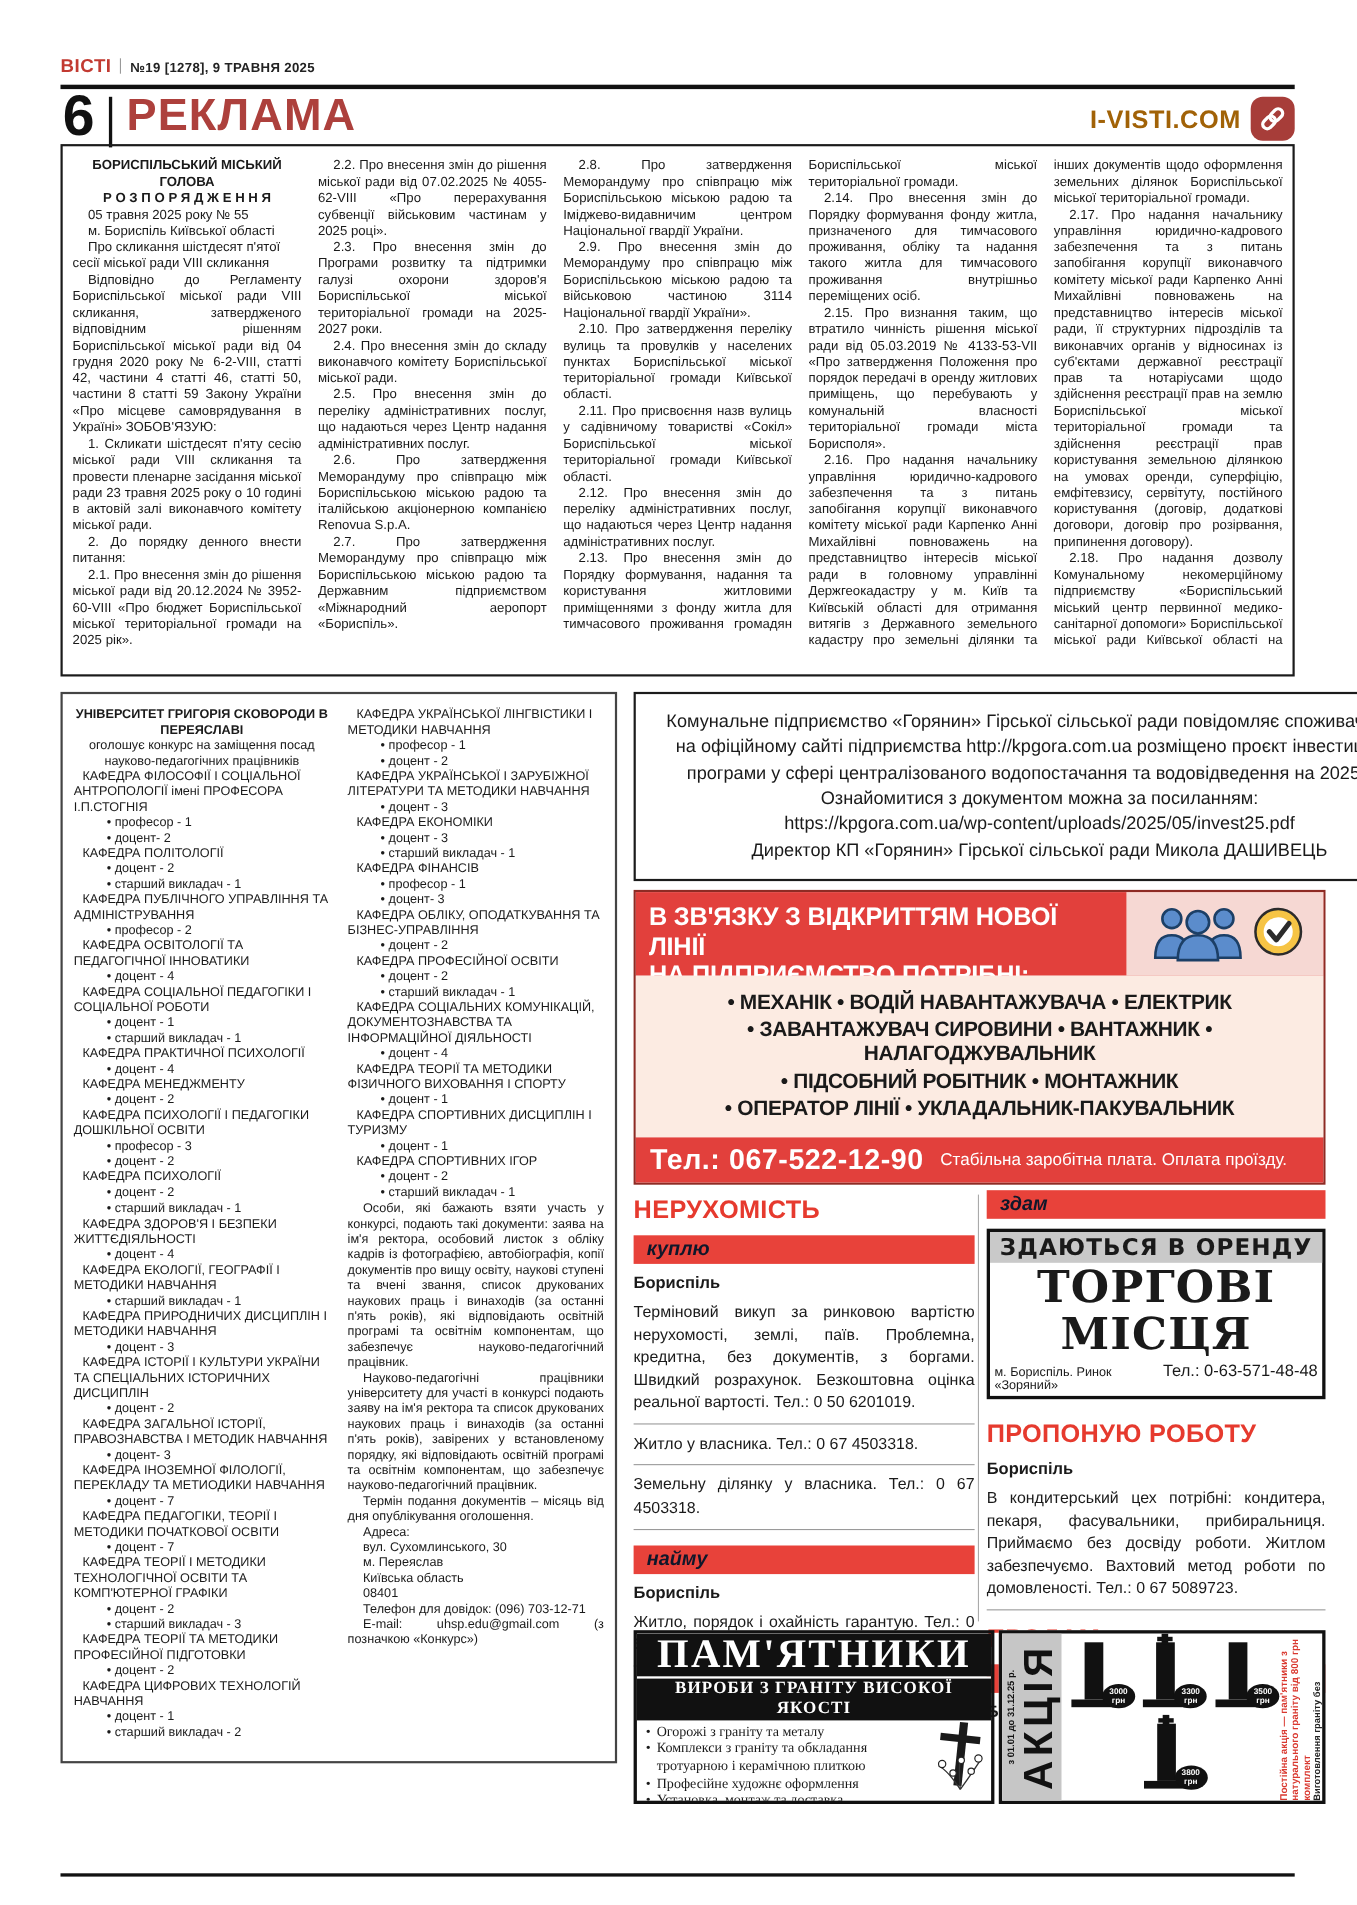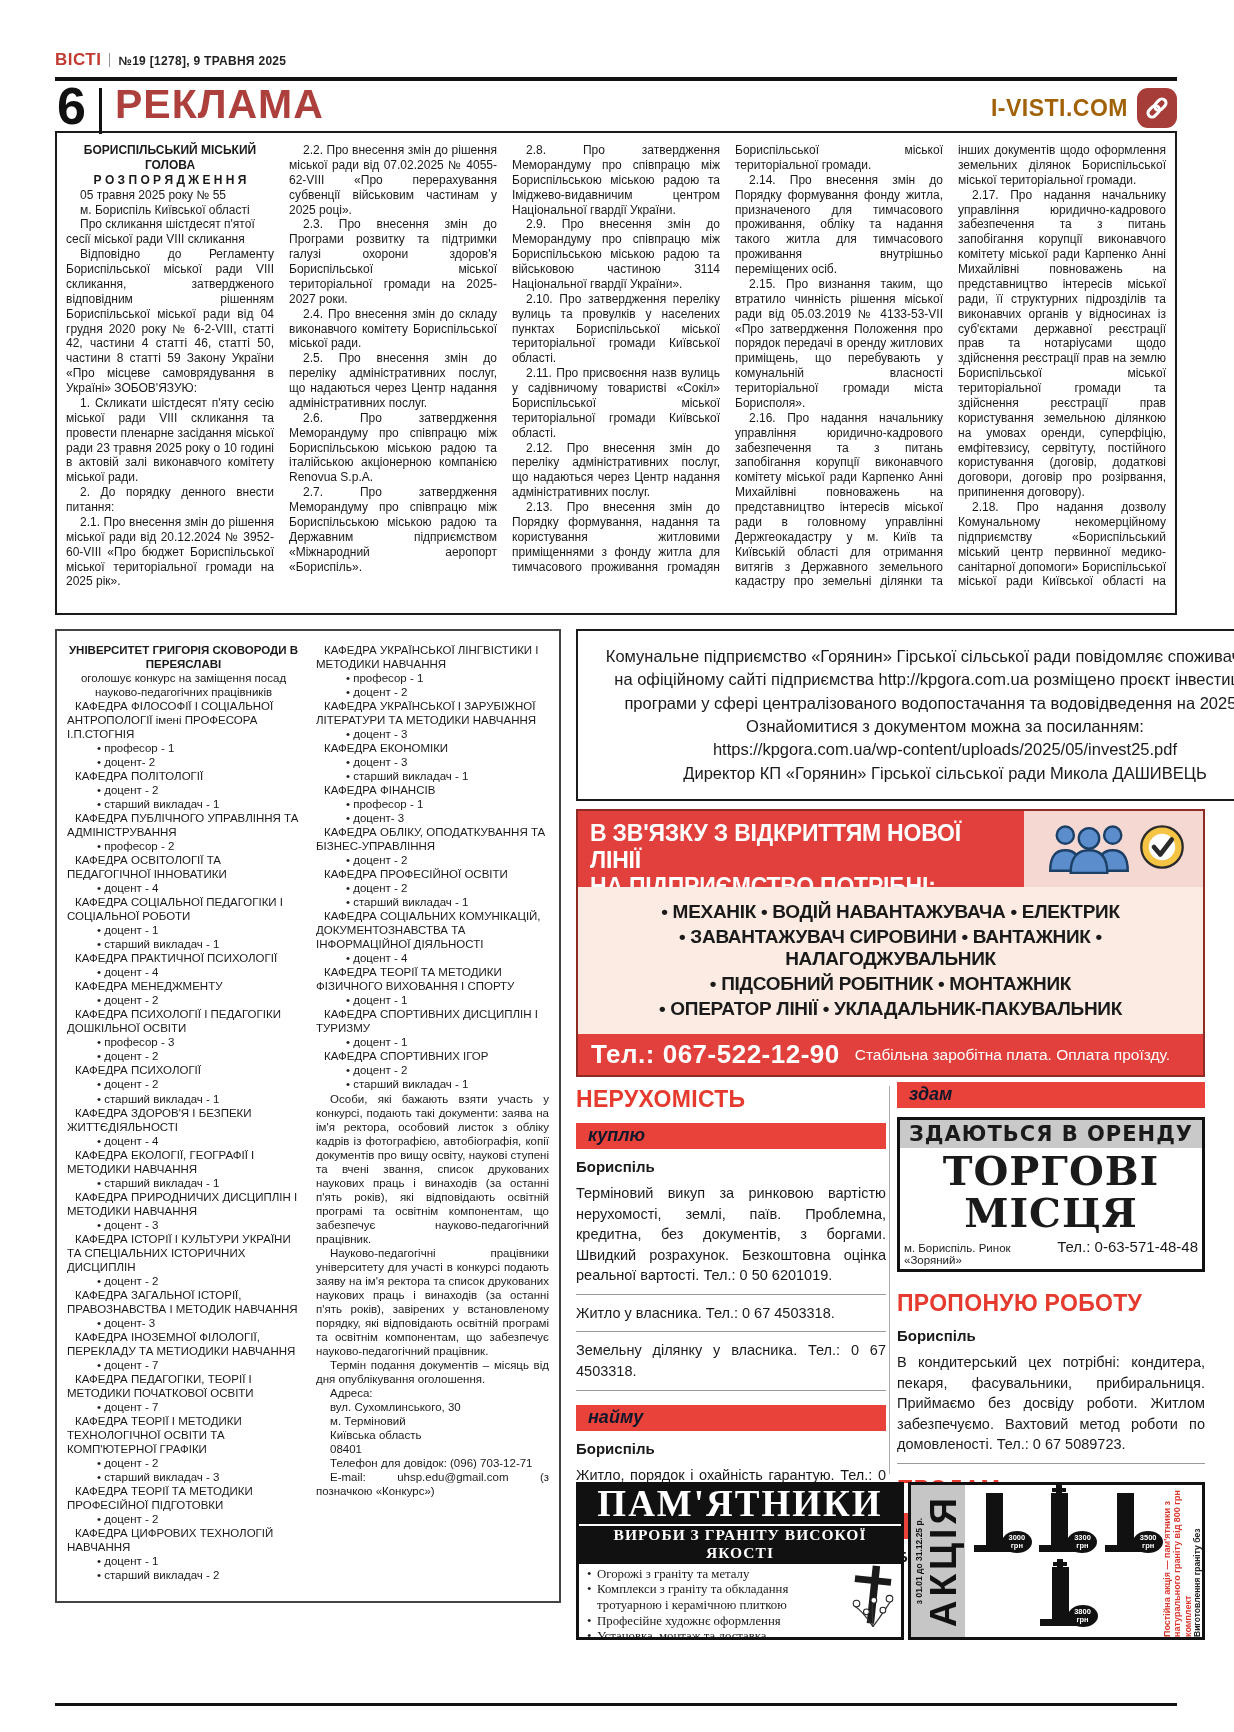--- a/index.html
+++ b/index.html
@@ -231,21 +231,21 @@
       <div class="">КАФЕДРА СПОРТИВНИХ ДИСЦИПЛІН І ТУРИЗМУ</div>
       <div class="pos">• доцент - 1</div>
       <div class="">КАФЕДРА СПОРТИВНИХ ІГОР</div>
       <div class="pos">• доцент - 2</div>
       <div class="pos">• старший викладач - 1</div>
       <div class="ind">Особи, які бажають взяти участь у конкурсі, подають такі документи: заява на ім'я ректора, особовий листок з обліку кадрів із фотографією, автобіографія, копії документів про вищу освіту, наукові ступені та вчені звання, список друкованих наукових праць і винаходів (за останні п'ять років), які відповідають освітній програмі та освітнім компонентам, що забезпечує науково-педагогічний працівник.</div>
       <div class="ind">Науково-педагогічні працівники університету для участі в конкурсі подають заяву на ім'я ректора та список друкованих наукових праць і винаходів (за останні п'ять років), завірених у встановленому порядку, які відповідають освітній програмі та освітнім компонентам, що забезпечує науково-педагогічний працівник.</div>
       <div class="ind">Термін подання документів – місяць від дня опублікування оголошення.</div>
       <div class="ind">Адреса:</div>
       <div class="ind">вул. Сухомлинського, 30</div>
-      <div class="ind">м. Терміновий</div>
+      <div class="ind">м. Переяслав</div>
       <div class="ind">Київська область</div>
       <div class="ind">08401</div>
       <div class="ind">Телефон для довідок: (096) 703-12-71</div>
       <div class="ind">E-mail: uhsp.edu@gmail.com (з позначкою «Конкурс»)</div>
     </div>
 
   <div class="gor">
       <div class="">Комунальне підприємство «Горянин» Гірської сільської ради повідомляє споживачів, що на офіційному сайті підприємства http://kpgora.com.ua розміщено проєкт інвестиційної програми у сфері централізованого водопостачання та водовідведення на 2025 рік.</div>
       <div class="">Ознайомитися з документом можна за посиланням:</div>
       <div class="">https://kpgora.com.ua/wp-content/uploads/2025/05/invest25.pdf</div>

